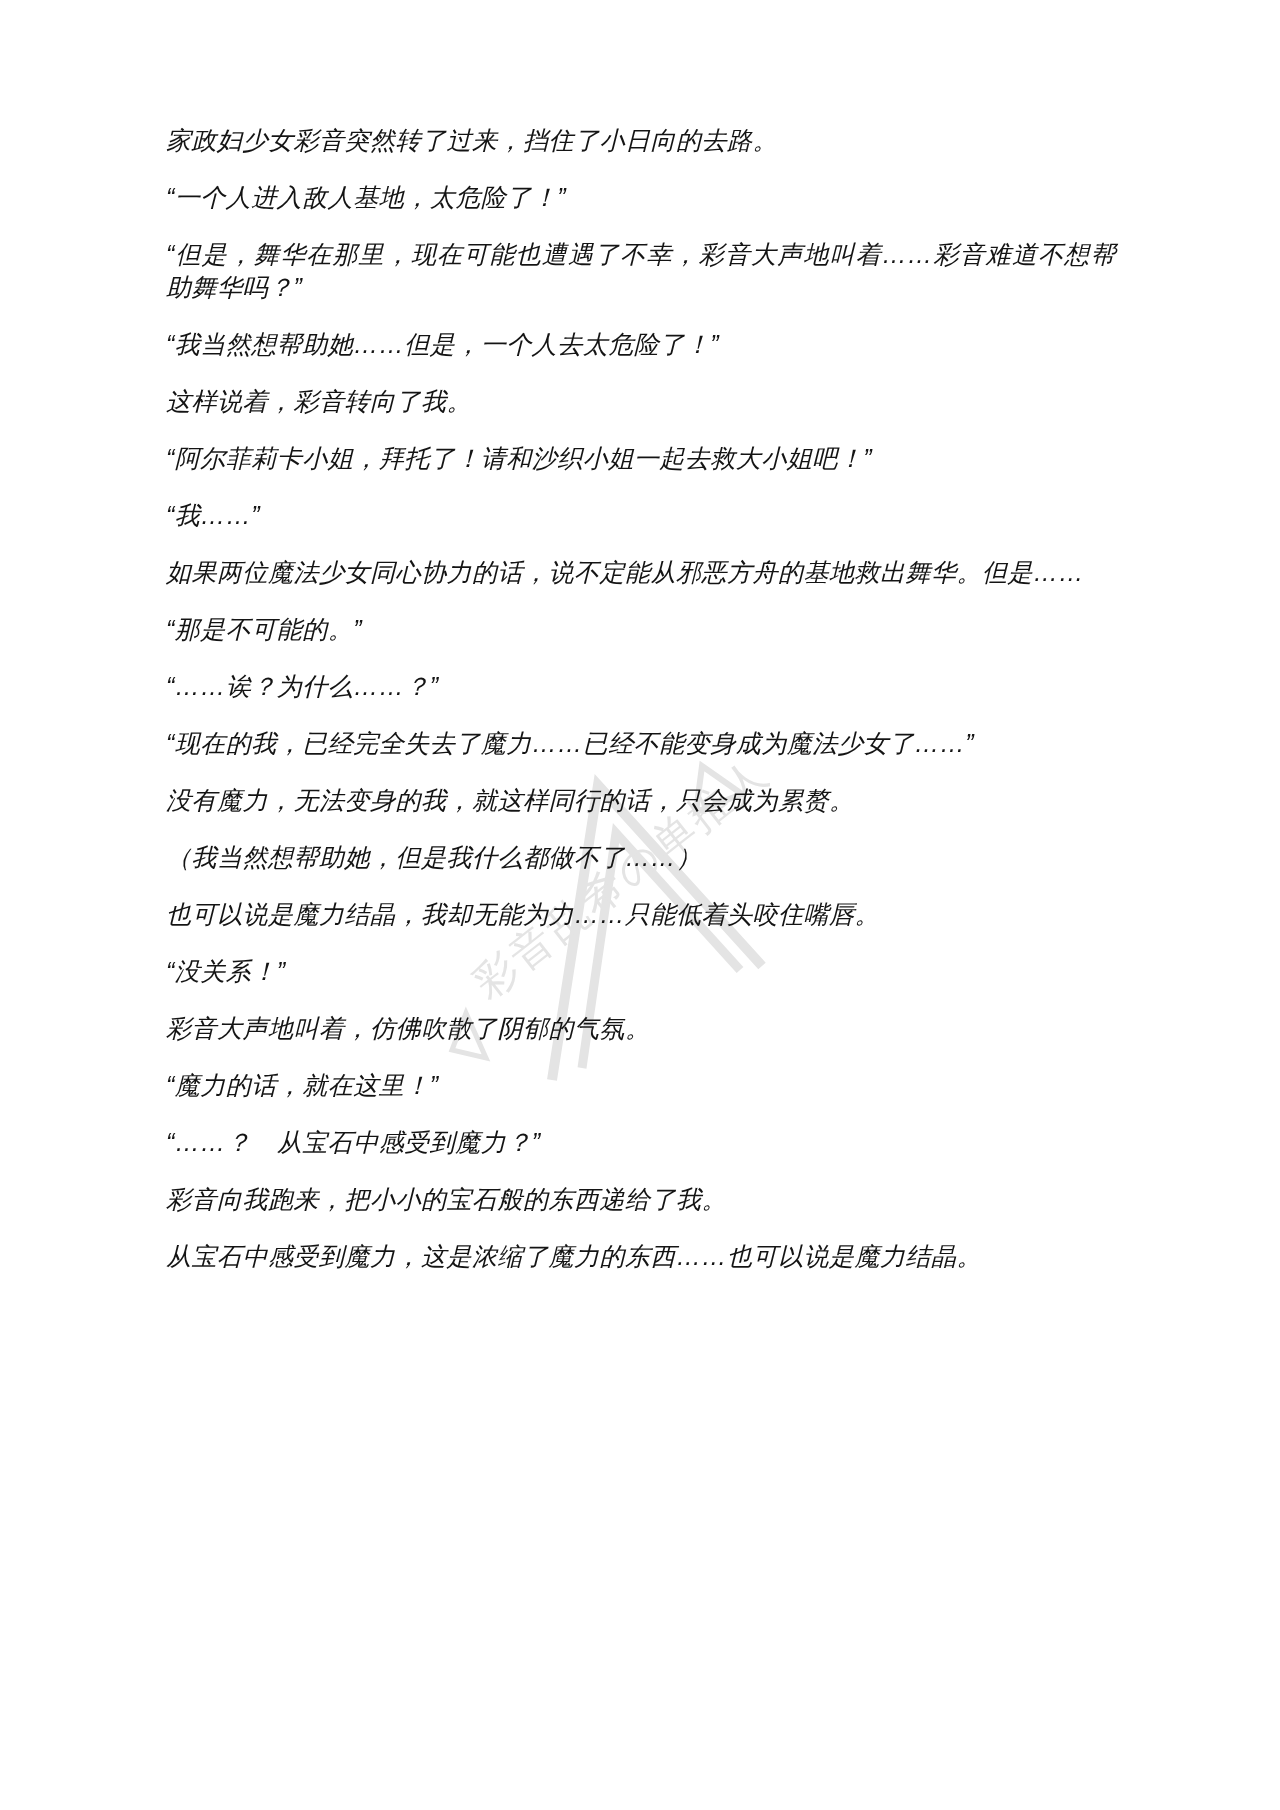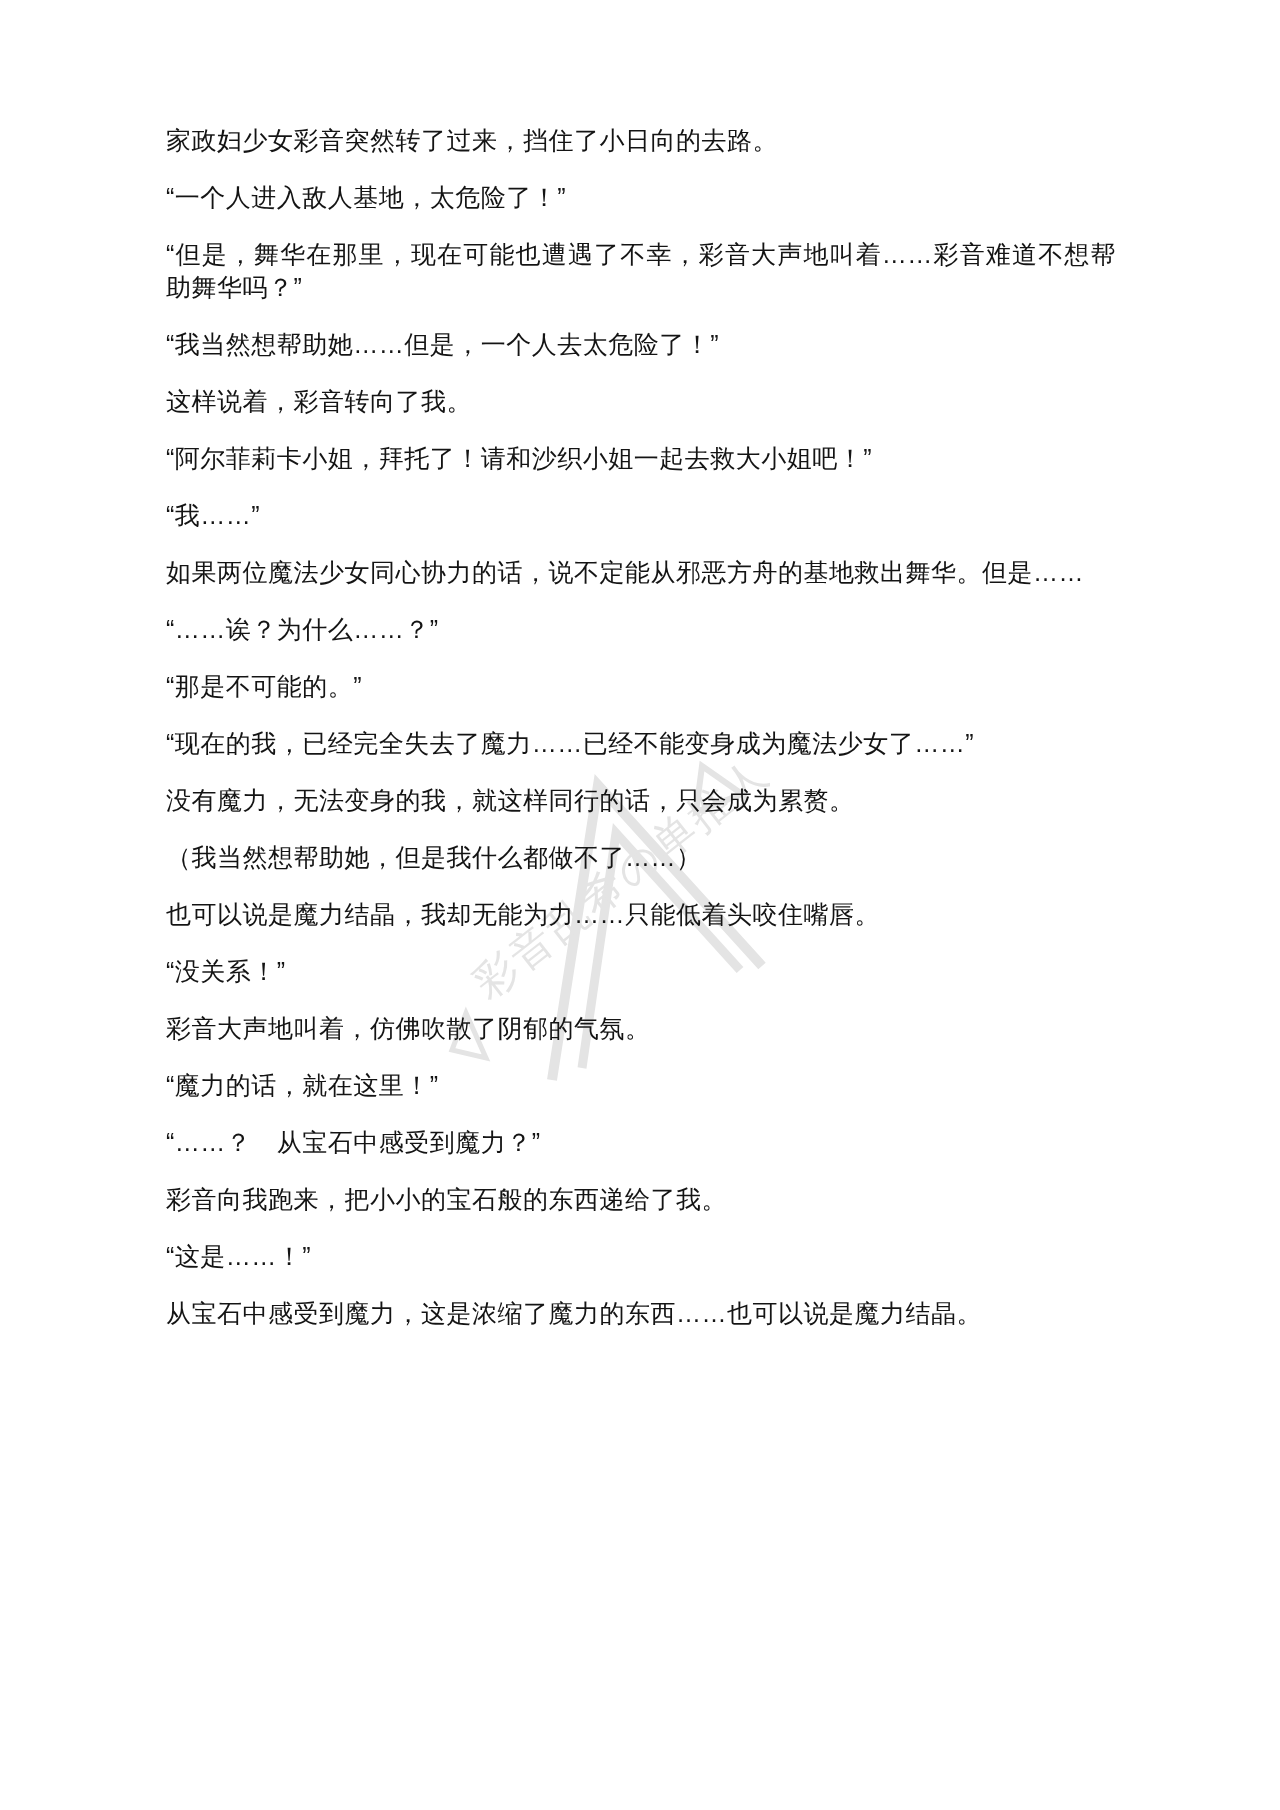--- a/index.html
+++ b/index.html
@@ -23,20 +23,21 @@
     z-index: 2;
   }
   .text-column p {
     margin: 0 0 24px 0;
     font-size: 25px;
     line-height: 33px;
     color: #141414;
     letter-spacing: 0.5px;
     text-align: justify;
     text-justify: inter-ideograph;
+    font-style: italic;
   }
   .watermark {
     position: absolute;
     left: 440px;
     top: 648px;
     width: 330px;
     height: 450px;
     z-index: 1;
     pointer-events: none;
   }
@@ -64,28 +65,27 @@
 
   <div class="text-column">
     <p>家政妇少女彩音突然转了过来，挡住了小日向的去路。</p>
     <p>“一个人进入敌人基地，太危险了！”</p>
     <p>“但是，舞华在那里，现在可能也遭遇了不幸，彩音大声地叫着……彩音难道不想帮助舞华吗？”</p>
     <p>“我当然想帮助她……但是，一个人去太危险了！”</p>
     <p>这样说着，彩音转向了我。</p>
     <p>“阿尔菲莉卡小姐，拜托了！请和沙织小姐一起去救大小姐吧！”</p>
     <p>“我……”</p>
     <p>如果两位魔法少女同心协力的话，说不定能从邪恶方舟的基地救出舞华。但是……</p>
+    <p>“那是不可能的。”</p>
     <p>“……诶？为什么……？”</p>
-    <p>“那是不可能的。”</p>
     <p>“现在的我，已经完全失去了魔力……已经不能变身成为魔法少女了……”</p>
     <p>没有魔力，无法变身的我，就这样同行的话，只会成为累赘。</p>
     <p>（我当然想帮助她，但是我什么都做不了……）</p>
     <p>也可以说是魔力结晶，我却无能为力……只能低着头咬住嘴唇。</p>
     <p>“没关系！”</p>
     <p>彩音大声地叫着，仿佛吹散了阴郁的气氛。</p>
     <p>“魔力的话，就在这里！”</p>
     <p>“……？　从宝石中感受到魔力？”</p>
     <p>彩音向我跑来，把小小的宝石般的东西递给了我。</p>
-    <p>“这是……！”</p>
     <p>从宝石中感受到魔力，这是浓缩了魔力的东西……也可以说是魔力结晶。</p>
   </div>
 
 </div>
 
 </body></html>

